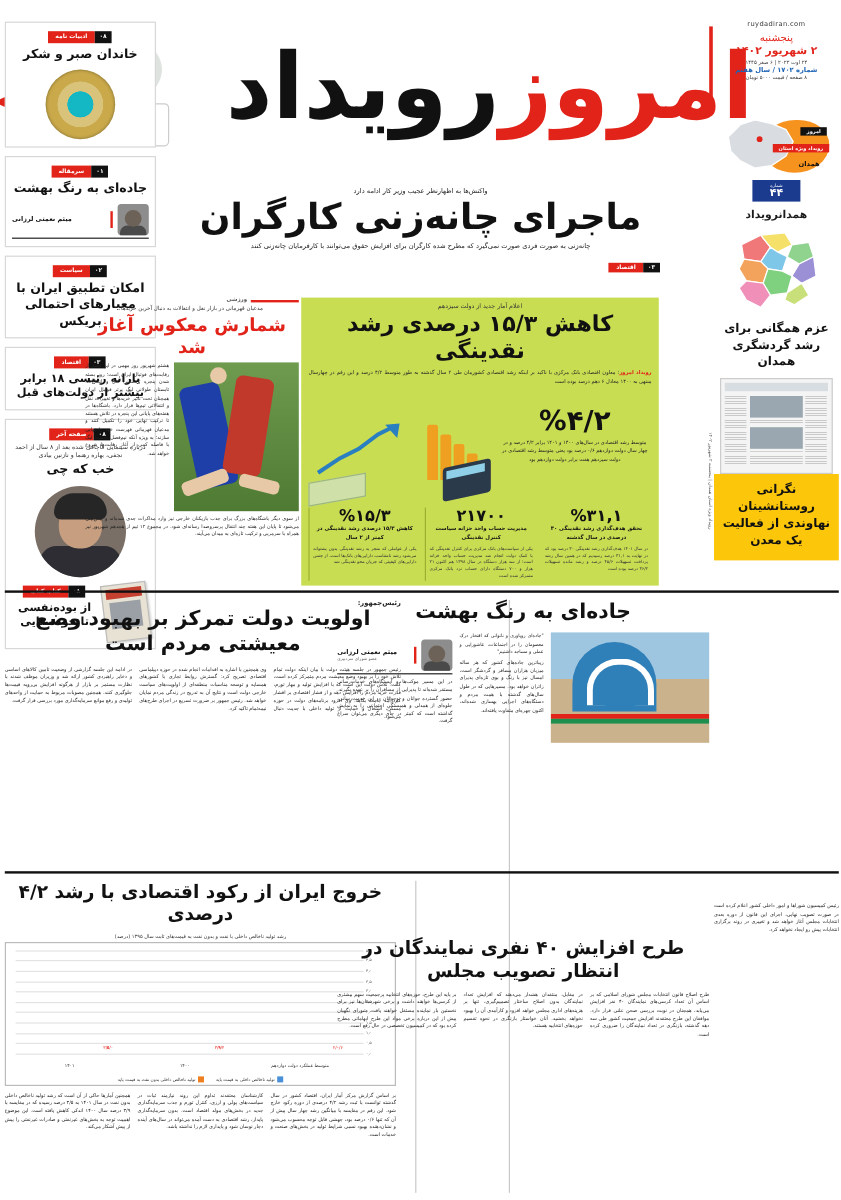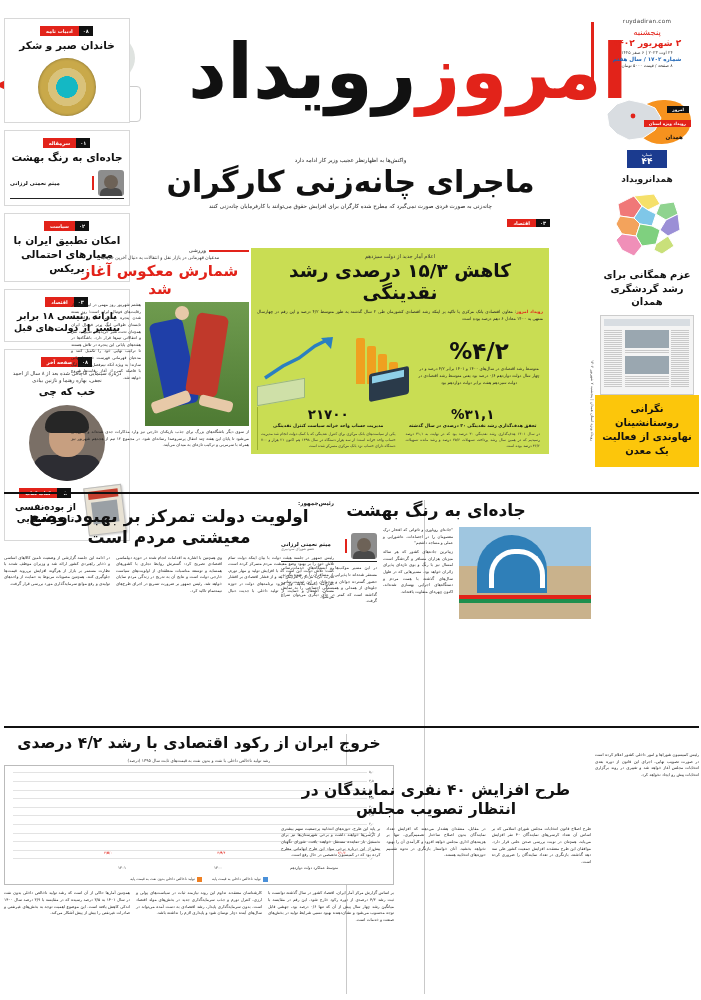--- a/index.html
+++ b/index.html
@@ -128,21 +128,21 @@
                 transform:rotate(9deg);border-radius:6px;}
   .sp-photo .sk{position:absolute;background:#e7c9a8;border-radius:4px;}
   .sp-text{flex:1;}
 
   
   .info{position:absolute;right:152px;top:248px;width:286px;background:#c9dd53;padding:5px 6px 4px;}
   .info .ov{font-size:5.2px;text-align:center;color:#333;margin-bottom:1px;}
   .info h2{margin:0;font-size:18.5px;font-weight:bold;text-align:center;line-height:1.18;color:#111;}
   .info .lede{font-size:4.3px;line-height:1.7;text-align:justify;color:#222;margin-top:4px;}
   .info .lede b{color:#e2231a;}
-  .info-main{display:flex;align-items:center;gap:4px;margin-top:2px;}
+  .info-main{display:flex;align-items:flex-start;gap:4px;margin-top:18px;}
   .info-main .txtside{width:128px;}
   .bignum{font-size:23px;font-weight:bold;color:#111;text-align:center;line-height:1;}
   .bigdesc{font-size:4.2px;line-height:1.65;text-align:center;color:#222;margin-top:3px;}
   .chartart{flex:1;height:78px;position:relative;}
   .chartart .bar{position:absolute;bottom:18px;width:9px;background:#f0a020;border-radius:2px 2px 0 0;}
   .chartart .calc{position:absolute;right:2px;bottom:4px;width:40px;height:28px;background:#2a3a4a;
                   transform:skewY(-12deg);border-radius:3px;}
   .chartart .calc i{position:absolute;left:3px;top:3px;width:32px;height:7px;background:#8fd0e8;display:block;}
   .chartart .bills{position:absolute;left:0;bottom:0;width:46px;height:18px;background:#cfe0a8;
                    transform:skewY(-10deg);border:1px solid #9cb77d;}
@@ -169,21 +169,21 @@
   .roadphoto .mon{position:absolute;left:18px;top:8px;width:70px;height:58px;background:#2f7fb8;
                   border-radius:40px 40px 0 0;}
   .roadphoto .mon i{position:absolute;left:12px;top:14px;width:46px;height:34px;
                     border-radius:26px 26px 0 0;border:5px solid #fff;border-bottom:none;display:block;}
   .roadphoto .strip{position:absolute;left:0;right:0;bottom:16px;height:4px;background:#1e8f4e;}
   .roadphoto .strip2{position:absolute;left:0;right:0;bottom:20px;height:4px;background:#e2231a;}
   .sidebox{width:96px;flex:none;}
 
   
   .botrule{position:absolute;left:4px;right:2px;top:726px;height:2px;background:#111;}
-  .chartstory{position:absolute;left:4px;top:734px;width:390px;}
+  .chartstory{position:absolute;left:4px;top:734px;width:326px;}
   .chartstory h2{margin:0;font-size:15.5px;font-weight:bold;text-align:center;line-height:1.25;}
   .chart-cap{font-size:4.2px;text-align:center;color:#333;margin:5px 0 2px;}
   .chartbox{border:1px solid #bbb;background:#fff;height:112px;position:relative;padding:4px 4px 2px;}
   .plot{position:absolute;left:8px;right:26px;top:6px;bottom:26px;}
   .gl{position:absolute;left:0;right:0;height:1px;background:#e3e3e3;}
   .yt{position:absolute;right:-24px;font-size:3.4px;color:#555;transform:translateY(-50%);width:22px;text-align:left;}
   .bar-g{position:absolute;bottom:0;display:flex;align-items:flex-end;gap:3px;}
   .bar-b{width:20px;background:#4a90d9;}
   .bar-o{width:20px;background:#ef8022;}
   .bar-lbl{position:absolute;top:-7px;left:0;right:0;text-align:center;font-size:3.6px;color:#e2231a;}
@@ -374,20 +374,25 @@
     <div class="stats">
       <div class="stat">
         <div class="n">%۳۱,۱</div>
         <div class="t">تحقق هدف‌گذاری رشد نقدینگی ۳۰ درصدی در سال گذشته</div>
         <div class="d">در سال ۱۴۰۱ هدف‌گذاری رشد نقدینگی ۳۰ درصد بود که در نهایت به ۳۱,۱ درصد رسیدیم که در همین سال رشد پرداخت تسهیلات ۴۵/۶ درصد و رشد مانده تسهیلات ۳۶/۲ درصد بوده است</div>
       </div>
       <div class="stat">
         <div class="n">۲۱۷۰۰</div>
         <div class="t">مدیریت حساب واحد خزانه سیاست کنترل نقدینگی</div>
         <div class="d">یکی از سیاست‌های بانک مرکزی برای کنترل نقدینگی که با کمک دولت انجام شد مدیریت حساب واحد خزانه است؛ از سه هزار دستگاه در سال ۱۳۹۸ هم اکنون ۲۱ هزار و ۷۰۰ دستگاه دارای حساب نزد بانک مرکزی متمرکز شده است</div>
+      </div>
+      <div class="stat">
+        <div class="n">%۱۵/۳</div>
+        <div class="t">کاهش ۱۵/۳ درصدی رشد نقدینگی در کمتر از ۲ سال</div>
+        <div class="d">یکی از عواملی که منجر به رشد نقدینگی بدون پشتوانه می‌شود رشد نامتناسب دارایی‌های بانک‌ها است، از جنس دارایی‌های کیفیتی که جریان محو نقدینگی شد</div>
       </div>
     </div>
   </div>
 
   <div class="rightcol">
     <div class="num-badge">
       <span class="lbl">شماره</span>
       <span class="val">۴۴</span>
     </div>
     <div class="rd-logo">

